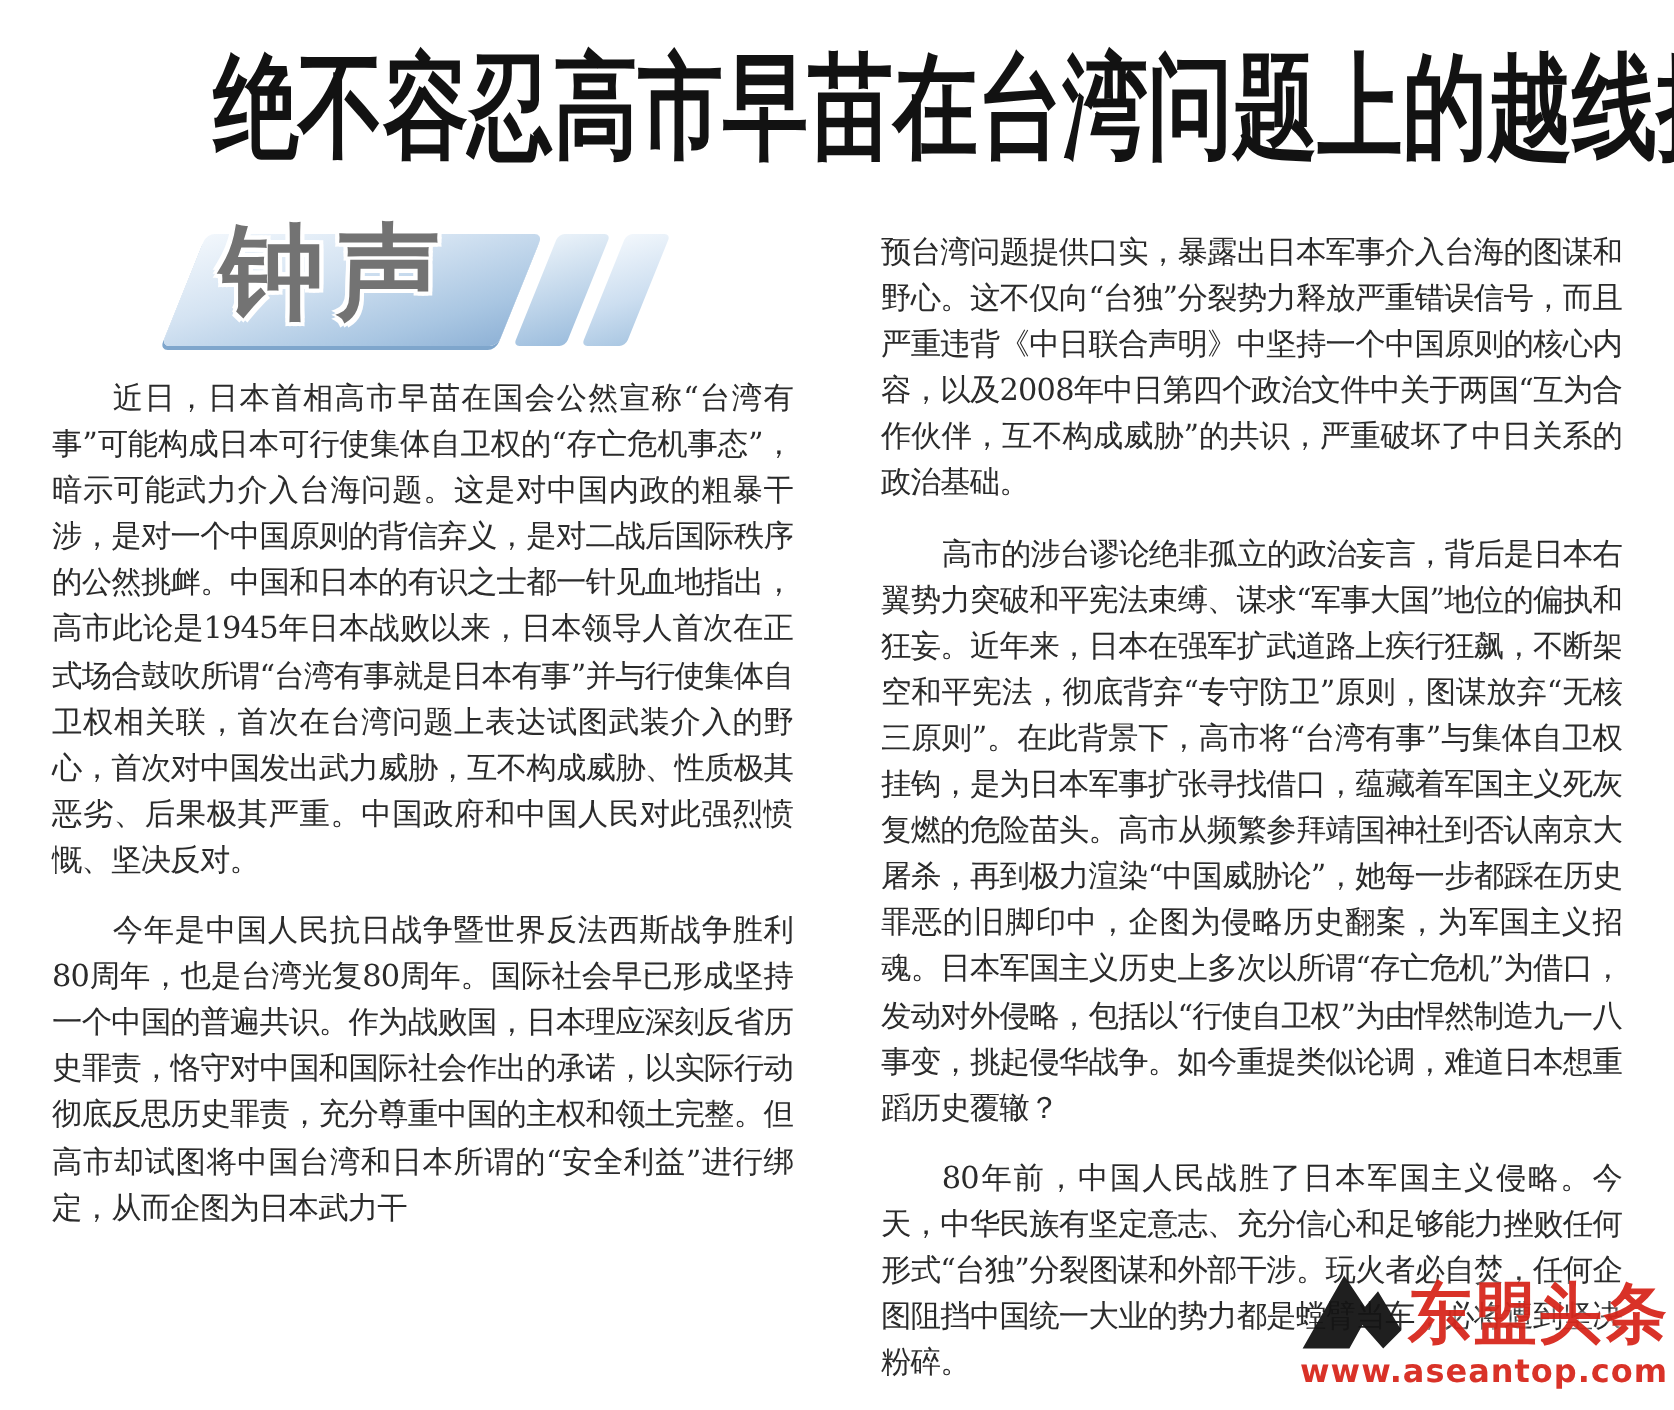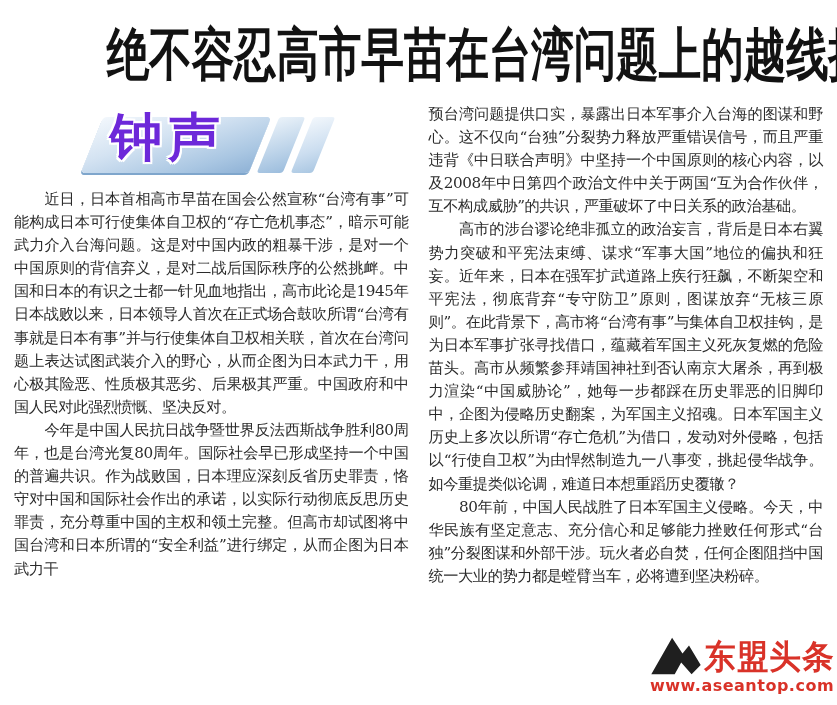--- a/index.html
+++ b/index.html
@@ -42,21 +42,21 @@
   .col {
     width: 395px;
     color: #2b2b2b;
     font-size: 15.2px;
     line-height: 23.1px;
     text-align: justify;
     text-justify: inter-ideograph;
     letter-spacing: -0.4px;
   }
   .col p {
-    margin: 0;
+    margin: 12px;
     text-indent: 2em;
   }
   .col p.no-indent {
     text-indent: 0;
   }
   
   .zs-logo {
     position: relative;
     width: 250px;
     height: 64px;
@@ -92,21 +92,21 @@
   }
   .zs-text {
     position: absolute;
     left: 28px;
     top: -6px;
     font-family: "DejaVu Sans", sans-serif;
     font-weight: 900;
     font-size: 52px;
     line-height: 64px;
     letter-spacing: 6px;
-    color: #6d28d9;
+    color: #737373;
     text-shadow:
       -2px -2px 0 #fff, 2px -2px 0 #fff, -2px 2px 0 #fff, 2px 2px 0 #fff,
       0 -2px 0 #fff, 0 2px 0 #fff, -2px 0 0 #fff, 2px 0 0 #fff;
   }
   
   .watermark {
     position: absolute;
     right: 5px;
     bottom: 10px;
     width: 182px;
@@ -155,21 +155,21 @@
 
     <div class="col col-left">
 
       <div class="zs-logo">
         <div class="zs-band"></div>
         <div class="zs-stripe s1"></div>
         <div class="zs-stripe s2"></div>
         <span class="zs-text">钟声</span>
       </div>
 
-      <p>近日，日本首相高市早苗在国会公然宣称“台湾有事”可能构成日本可行使集体自卫权的“存亡危机事态”，暗示可能武力介入台海问题。这是对中国内政的粗暴干涉，是对一个中国原则的背信弃义，是对二战后国际秩序的公然挑衅。中国和日本的有识之士都一针见血地指出，高市此论是1945年日本战败以来，日本领导人首次在正式场合鼓吹所谓“台湾有事就是日本有事”并与行使集体自卫权相关联，首次在台湾问题上表达试图武装介入的野心，从而企图为日本武力干，用心极其险恶、性质极其恶劣、后果极其严重。中国政府和中国人民对此强烈愤慨、坚决反对。</p>
+      <p>近日，日本首相高市早苗在国会公然宣称“台湾有事”可能构成日本可行使集体自卫权的“存亡危机事态”，暗示可能武力介入台海问题。这是对中国内政的粗暴干涉，是对一个中国原则的背信弃义，是对二战后国际秩序的公然挑衅。中国和日本的有识之士都一针见血地指出，高市此论是1945年日本战败以来，日本领导人首次在正式场合鼓吹所谓“台湾有事就是日本有事”并与行使集体自卫权相关联，首次在台湾问题上表达试图武装介入的野心，首次对中国发出武力威胁，互不构成威胁、性质极其恶劣、后果极其严重。中国政府和中国人民对此强烈愤慨、坚决反对。</p>
       <p>今年是中国人民抗日战争暨世界反法西斯战争胜利80周年，也是台湾光复80周年。国际社会早已形成坚持一个中国的普遍共识。作为战败国，日本理应深刻反省历史罪责，恪守对中国和国际社会作出的承诺，以实际行动彻底反思历史罪责，充分尊重中国的主权和领土完整。但高市却试图将中国台湾和日本所谓的“安全利益”进行绑定，从而企图为日本武力干</p>
     </div>
 
     <div class="col col-right">
       <p class="no-indent">预台湾问题提供口实，暴露出日本军事介入台海的图谋和野心。这不仅向“台独”分裂势力释放严重错误信号，而且严重违背《中日联合声明》中坚持一个中国原则的核心内容，以及2008年中日第四个政治文件中关于两国“互为合作伙伴，互不构成威胁”的共识，严重破坏了中日关系的政治基础。</p>
       <p>高市的涉台谬论绝非孤立的政治妄言，背后是日本右翼势力突破和平宪法束缚、谋求“军事大国”地位的偏执和狂妄。近年来，日本在强军扩武道路上疾行狂飙，不断架空和平宪法，彻底背弃“专守防卫”原则，图谋放弃“无核三原则”。在此背景下，高市将“台湾有事”与集体自卫权挂钩，是为日本军事扩张寻找借口，蕴藏着军国主义死灰复燃的危险苗头。高市从频繁参拜靖国神社到否认南京大屠杀，再到极力渲染“中国威胁论”，她每一步都踩在历史罪恶的旧脚印中，企图为侵略历史翻案，为军国主义招魂。日本军国主义历史上多次以所谓“存亡危机”为借口，发动对外侵略，包括以“行使自卫权”为由悍然制造九一八事变，挑起侵华战争。如今重提类似论调，难道日本想重蹈历史覆辙？</p>
       <p>80年前，中国人民战胜了日本军国主义侵略。今天，中华民族有坚定意志、充分信心和足够能力挫败任何形式“台独”分裂图谋和外部干涉。玩火者必自焚，任何企图阻挡中国统一大业的势力都是螳臂当车，必将遭到坚决粉碎。</p>
     </div>
 
   </div>

